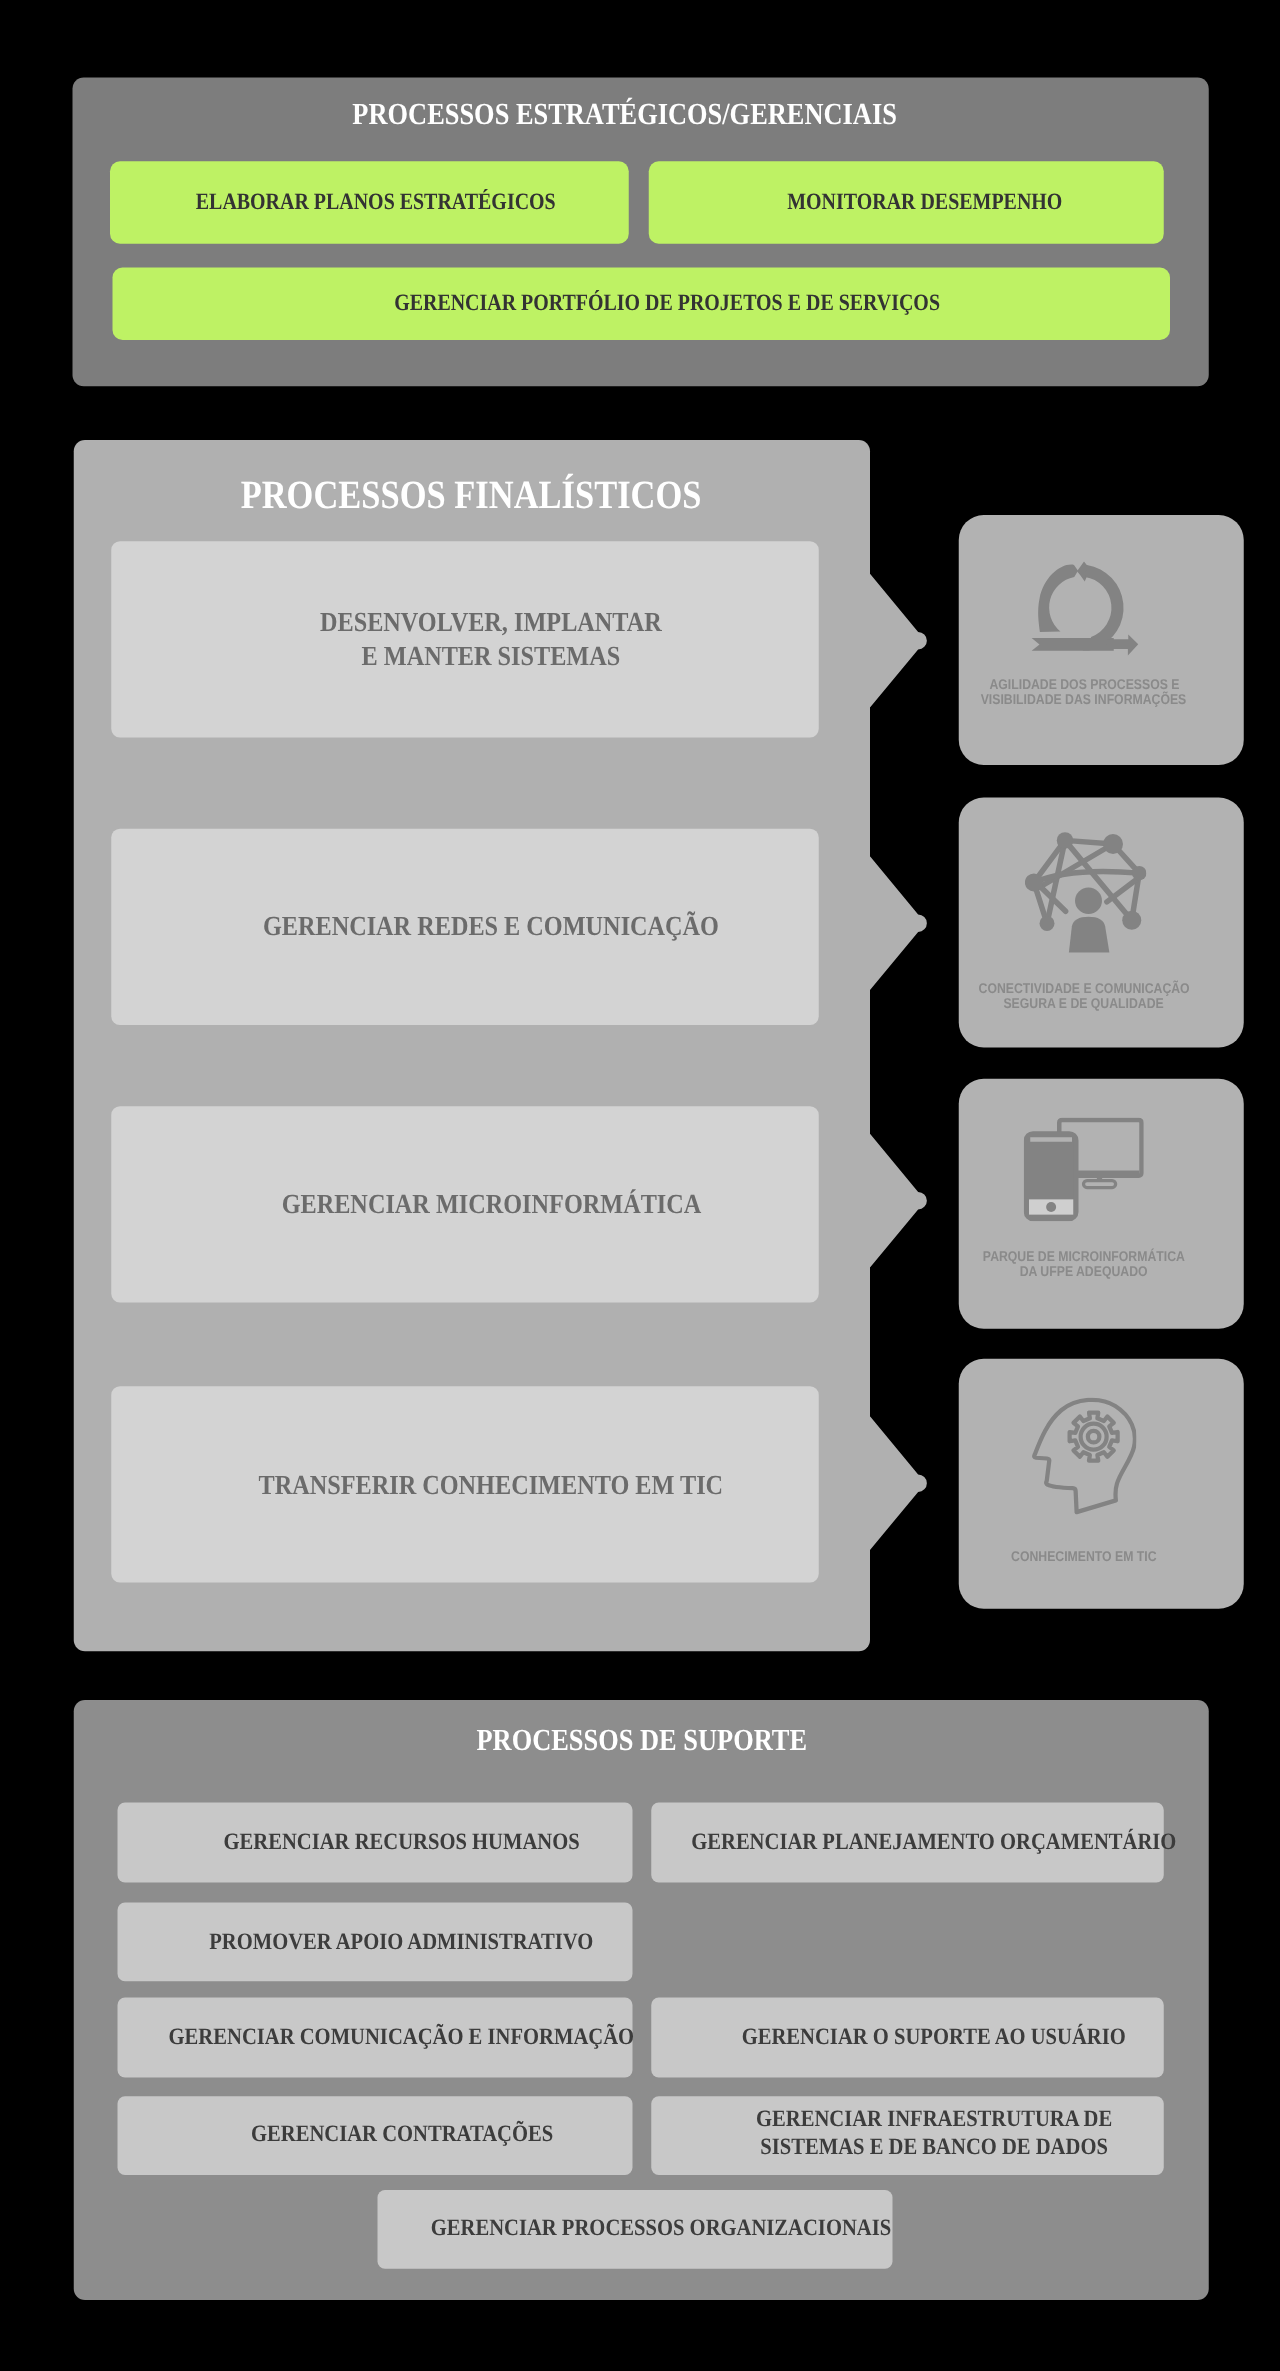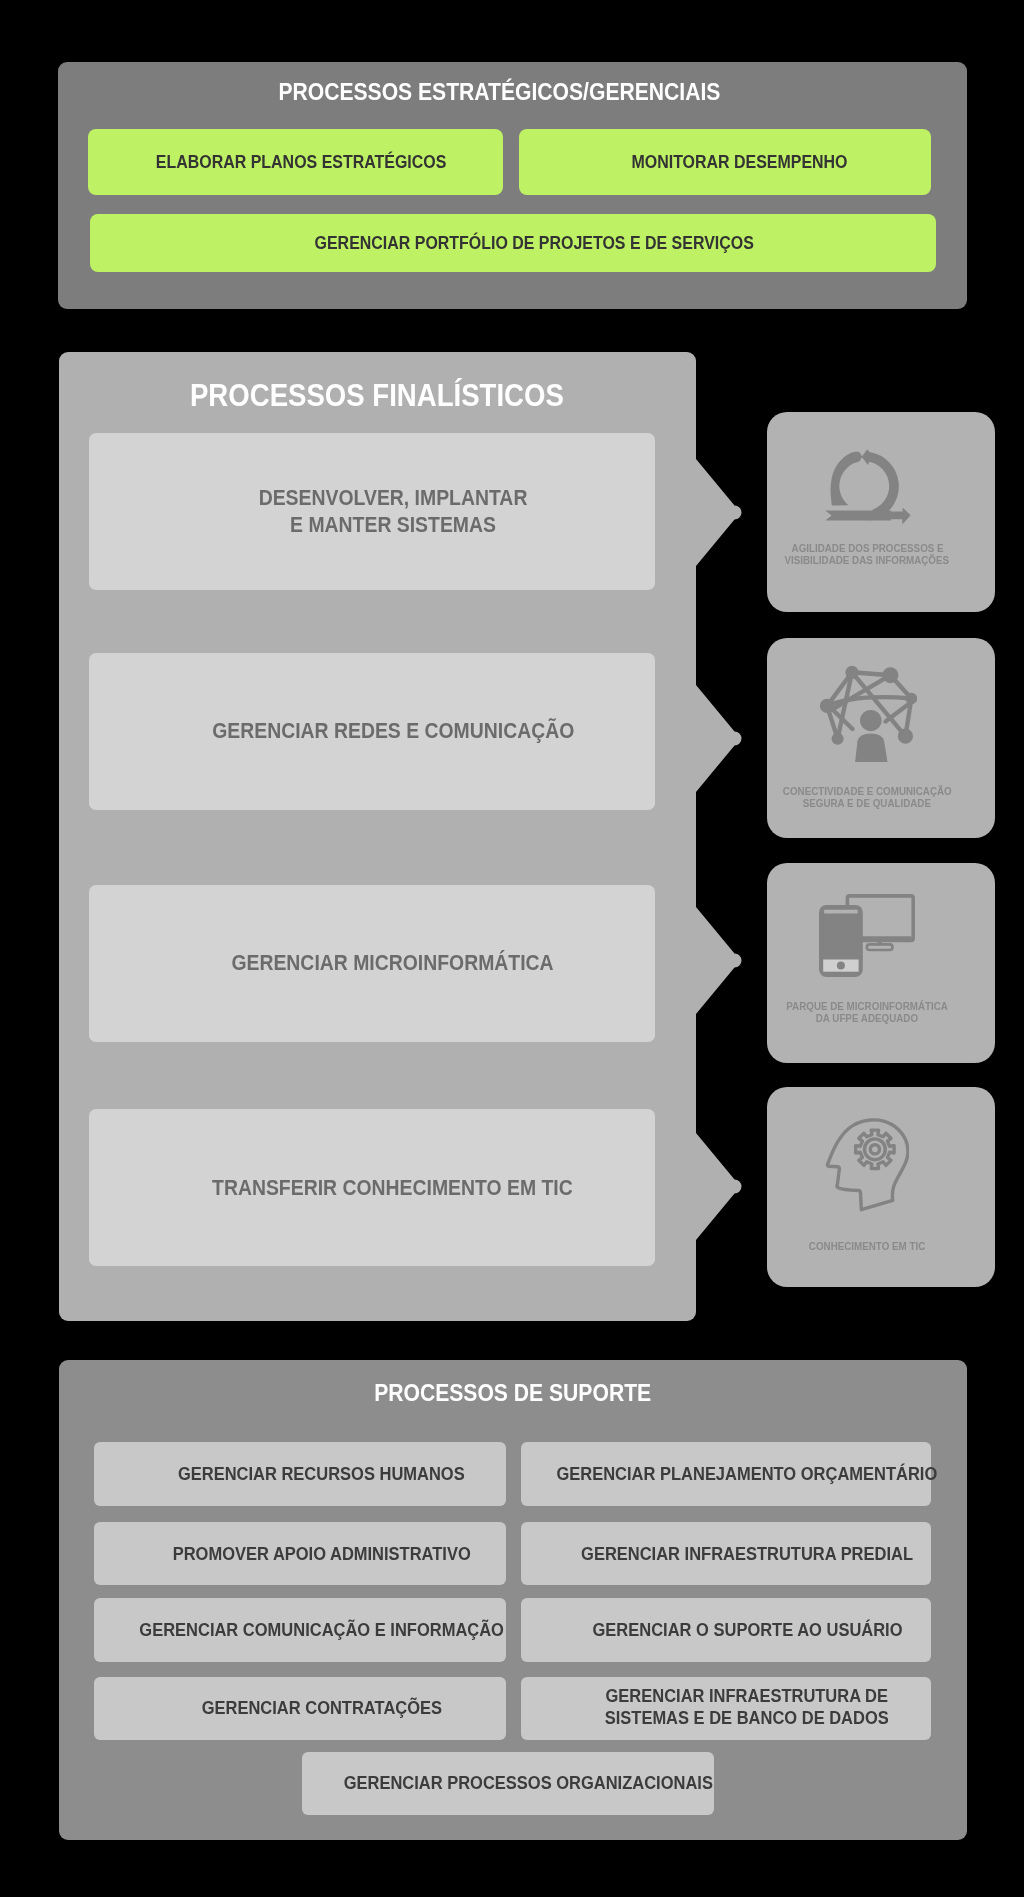--- a/index.html
+++ b/index.html
@@ -2,21 +2,21 @@
 <html><head>
 <meta charset="utf-8">
 <title>Cadeia de Valor de TIC</title>
 <style>
   html,body{margin:0;padding:0;background:#000;}
   body{width:1024px;height:1897px;position:relative;overflow:hidden;
        font-family:"Liberation Sans",sans-serif;-webkit-font-smoothing:antialiased;}
   .stage{position:absolute;left:0;top:0;width:1024px;height:1897px;background:#000;}
 
   
-  .panel{position:absolute;box-sizing:border-box;}
+  .panel{position:absolute;box-sizing:border-box;font-family:Liberation Serif, serif;}
   .panel-title{position:absolute;left:0;width:100%;text-align:center;
      color:#fff;font-weight:bold;white-space:nowrap;}
   .panel-title>span{display:inline-block;transform:scaleX(.862);transform-origin:center;}
   .box{position:absolute;box-sizing:border-box;display:flex;
      align-items:center;justify-content:center;text-align:center;
      font-weight:bold;line-height:1.18;padding-left:42px;}
   .box>span{display:inline-block;white-space:nowrap;transform:scaleX(var(--sx,.865));transform-origin:center;}
 
   
   #p-strategic{left:57.5px;top:61.5px;width:909.5px;height:247.5px;
@@ -27,21 +27,21 @@
   #sb1{left:461.9px;top:67.25px;width:411.5px;height:66.5px;padding-right:13px;}
   #sb2{left:32.1px;top:152px;width:846.4px;height:58.4px;}
 
   
   #p-core{left:58.5px;top:352px;width:637px;height:969px;
      background:#b0b0b0;border-radius:9px;}
   #p-core .panel-title{top:25px;font-size:32px;}
   #p-core .box{background:#d3d3d3;border-radius:7px;color:#6b6b6b;font-size:22.1px;padding-top:0px;--sx:.878;
      left:30.3px;width:566px;height:157px;}
   #cb0{top:81px;}
-  #cb1{top:301px;}
+  #cb1{top:311px;}
   #cb2{top:532.9px;}
   #cb3{top:757.3px;}
   .arrow{position:absolute;left:695.5px;width:46px;height:107px;}
   .arrow svg{display:block;}
 
   
   .outcome{position:absolute;left:767.2px;width:228px;height:200px;
      background:#b2b2b2;border-radius:20px;}
   .outcome .oc-icon{position:absolute;left:0;top:0;width:200px;
      display:flex;justify-content:center;}
@@ -202,23 +202,20 @@
     <div class="box sup-l r2">
         <span>GERENCIAR COMUNICAÇÃO E INFORMAÇÃO</span>
       </div>
     <div class="box sup-l r3">
         <span>GERENCIAR CONTRATAÇÕES</span>
       </div>
 
     <div class="box sup-r r0">
         <span>GERENCIAR PLANEJAMENTO ORÇAMENTÁRIO</span>
       </div>
-    <div class="box sup-r r1">
-        <span>GERENCIAR INFRAESTRUTURA PREDIAL</span>
-      </div>
     <div class="box sup-r r2">
         <span>GERENCIAR O SUPORTE AO USUÁRIO</span>
       </div>
     <div class="box sup-r r3" style="padding-bottom:4px;line-height:1.165">
         <span><span>GERENCIAR INFRAESTRUTURA DE</span><br><span>SISTEMAS E DE BANCO DE DADOS</span></span>
       </div>
 
     <div class="box" id="sup-wide">
         <span>GERENCIAR PROCESSOS ORGANIZACIONAIS</span>
       </div>

